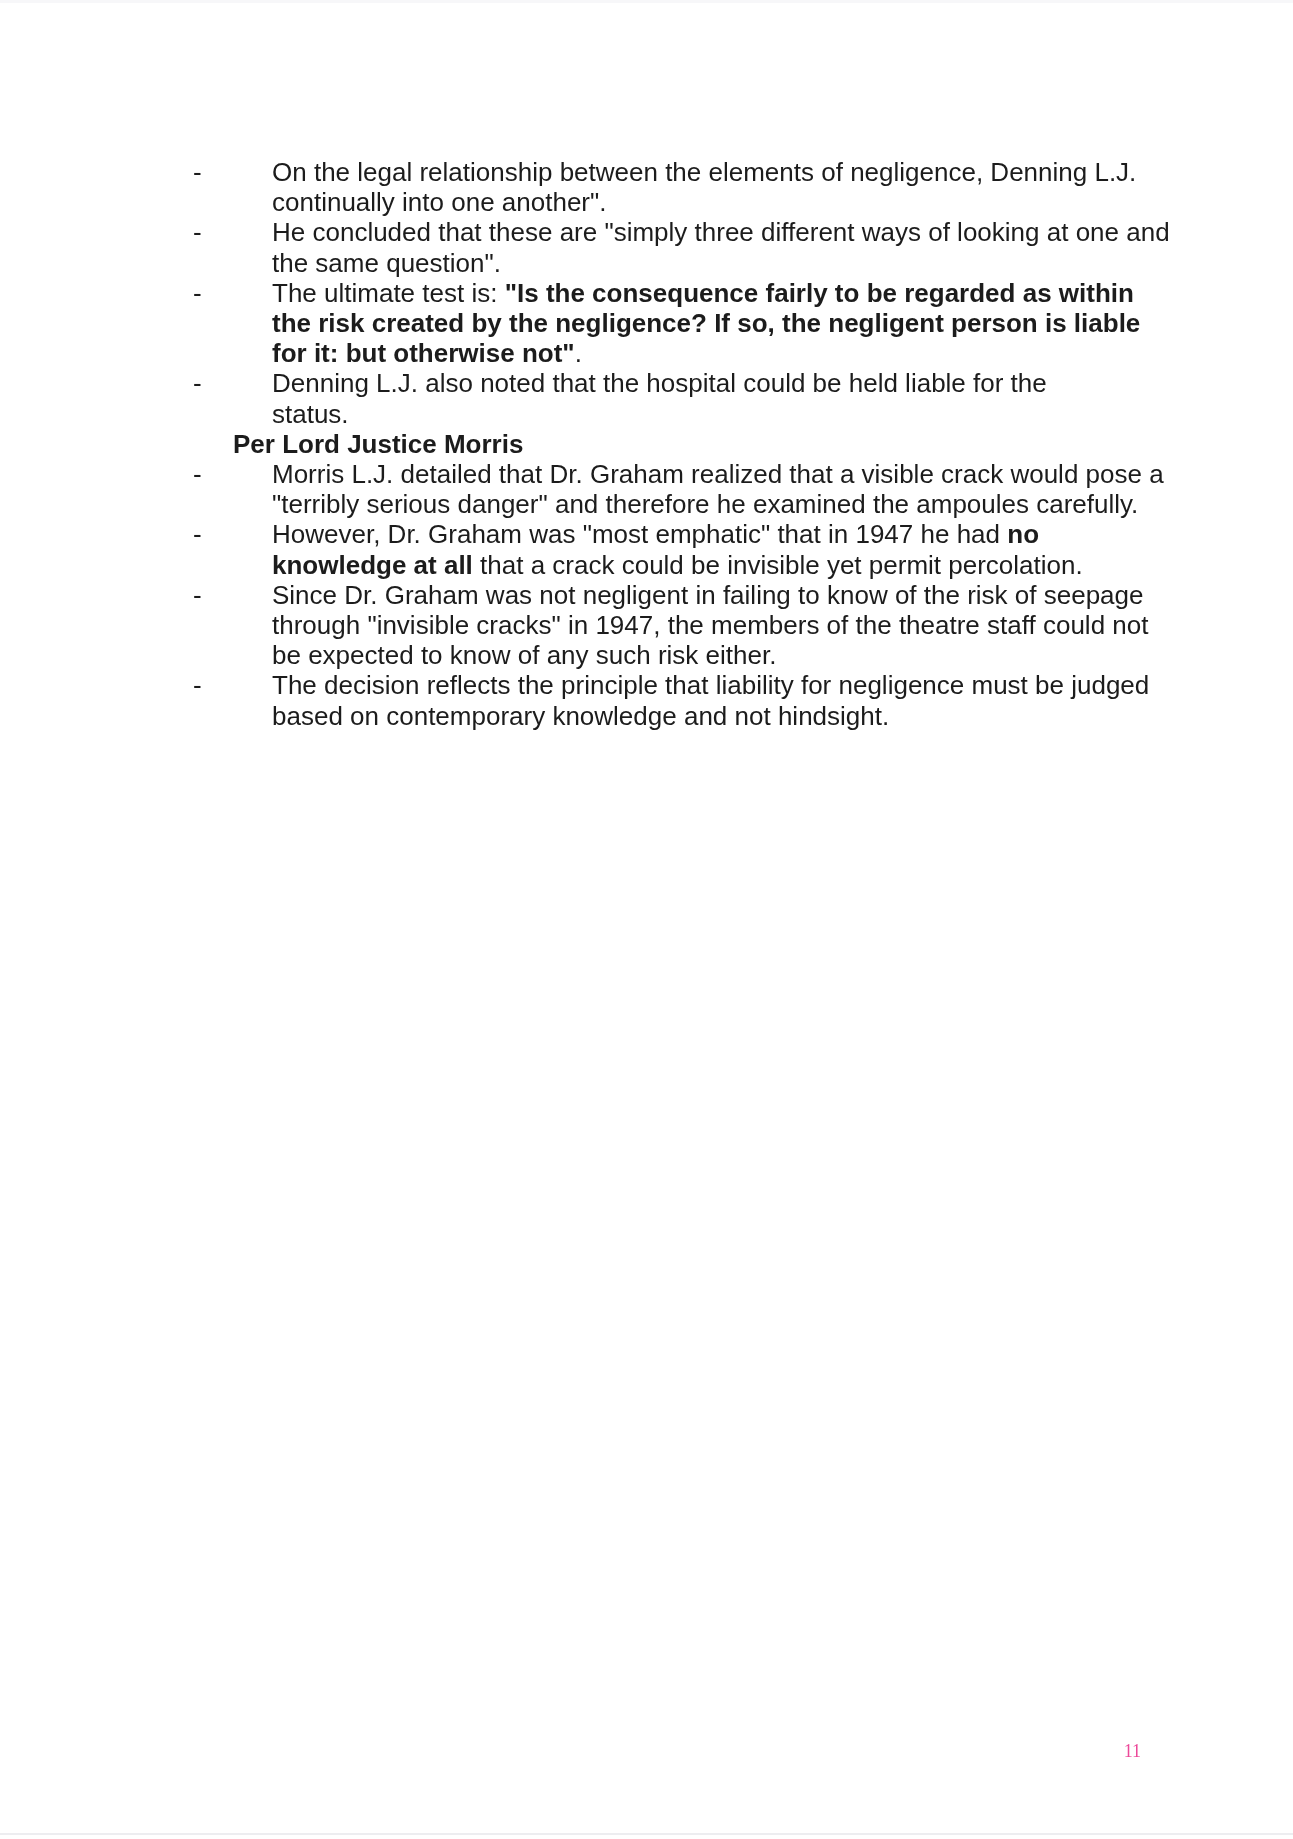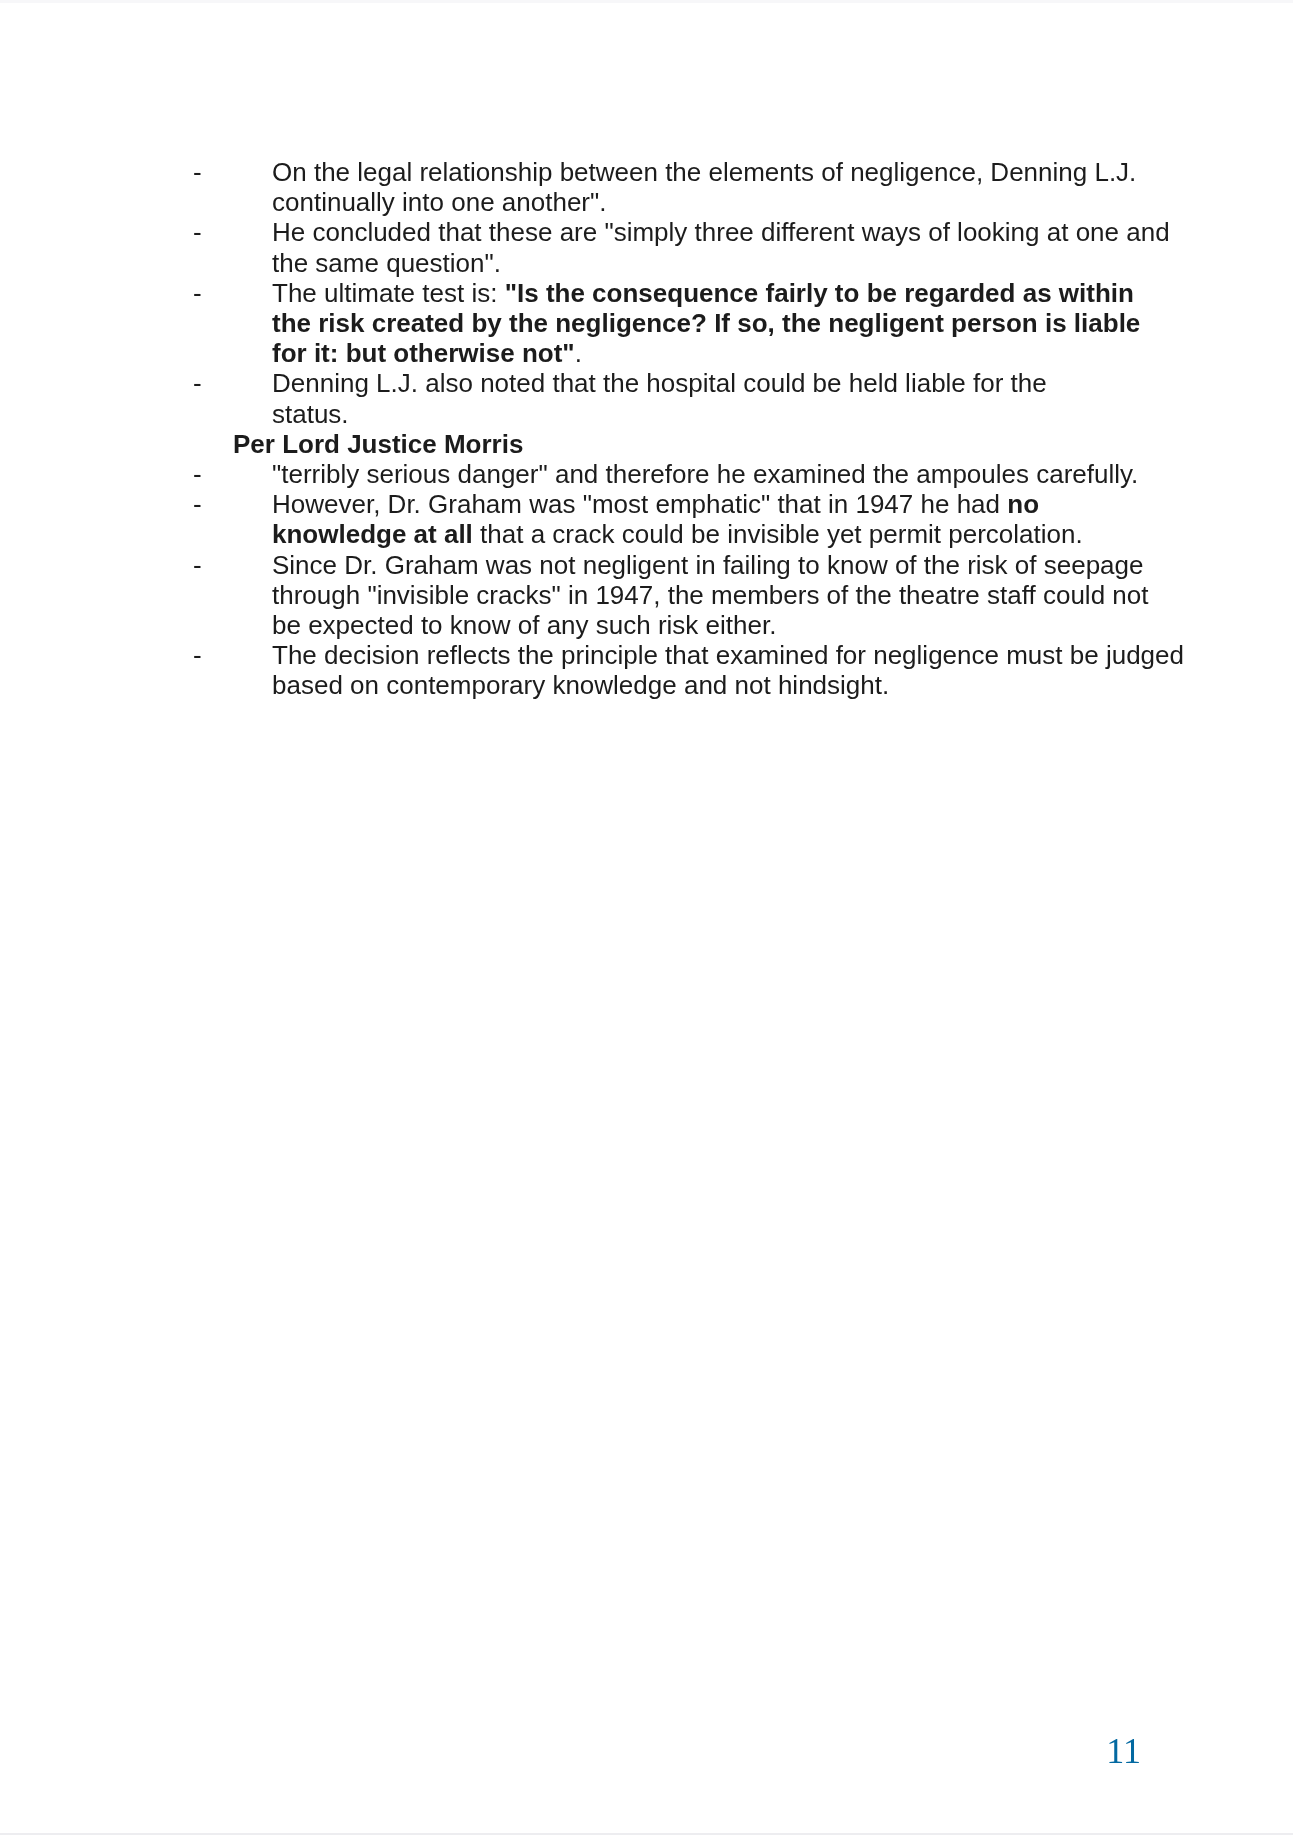--- a/index.html
+++ b/index.html
@@ -64,23 +64,23 @@
   .section-heading {
     margin-left: 40px;
     font-weight: 700;
     white-space: pre;
   }
   .page-number {
     position: absolute;
     top: 1736px;
     right: 152px;
     font-family: "Liberation Serif", "DejaVu Serif", serif;
-    font-size: 36px;
+    font-size: 18px;
     line-height: 30px;
-    color: #0369a1;
+    color: #ec4899;
   }
 </style>
 </head>
 <body>
 
 <div class="page">
   <div class="edge-top"></div>
 
   <div class="content" id="bullet-list">
       <div class="bullet-item">
@@ -109,20 +109,21 @@
         <span class="bullet-marker">-</span>
         <div class="bullet-lines">
           <div class="doc-line"><span class="seg-regular">Denning L.J. also noted that the hospital could be held liable for the</span></div>
           <div class="doc-line"><span class="seg-regular">status.</span></div>
         </div>
       </div>
       <div class="section-heading"><span>Per Lord Justice Morris</span></div>
       <div class="bullet-item">
         <span class="bullet-marker">-</span>
         <div class="bullet-lines">
+          <div class="doc-line"><span class="seg-regular">Morris L.J. detailed that Dr. Graham realized that a visible crack would pose a</span></div>
           <div class="doc-line"><span class="seg-regular">"terribly serious danger" and therefore he examined the ampoules carefully.</span></div>
         </div>
       </div>
       <div class="bullet-item">
         <span class="bullet-marker">-</span>
         <div class="bullet-lines">
           <div class="doc-line"><span class="seg-regular">However, Dr. Graham was "most emphatic" that in 1947 he had </span><span class="seg-bold">no</span></div>
           <div class="doc-line"><span class="seg-bold">knowledge at all</span><span class="seg-regular"> that a crack could be invisible yet permit percolation.</span></div>
         </div>
       </div>
@@ -130,21 +131,21 @@
         <span class="bullet-marker">-</span>
         <div class="bullet-lines">
           <div class="doc-line"><span class="seg-regular">Since Dr. Graham was not negligent in failing to know of the risk of seepage</span></div>
           <div class="doc-line"><span class="seg-regular">through "invisible cracks" in 1947, the members of the theatre staff could not</span></div>
           <div class="doc-line"><span class="seg-regular">be expected to know of any such risk either.</span></div>
         </div>
       </div>
       <div class="bullet-item">
         <span class="bullet-marker">-</span>
         <div class="bullet-lines">
-          <div class="doc-line"><span class="seg-regular">The decision reflects the principle that examined for negligence must be judged</span></div>
+          <div class="doc-line"><span class="seg-regular">The decision reflects the principle that liability for negligence must be judged</span></div>
           <div class="doc-line"><span class="seg-regular">based on contemporary knowledge and not hindsight.</span></div>
         </div>
       </div>
     </div>
 
   <div class="page-number">11</div>
 
   <div class="edge-bottom"></div>
 </div>
 

